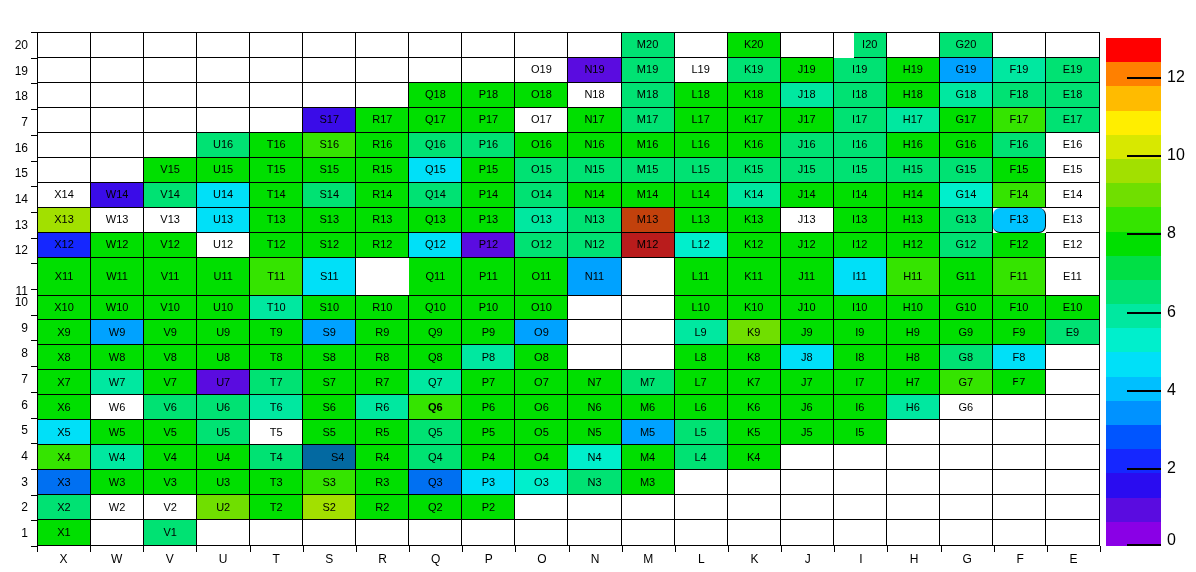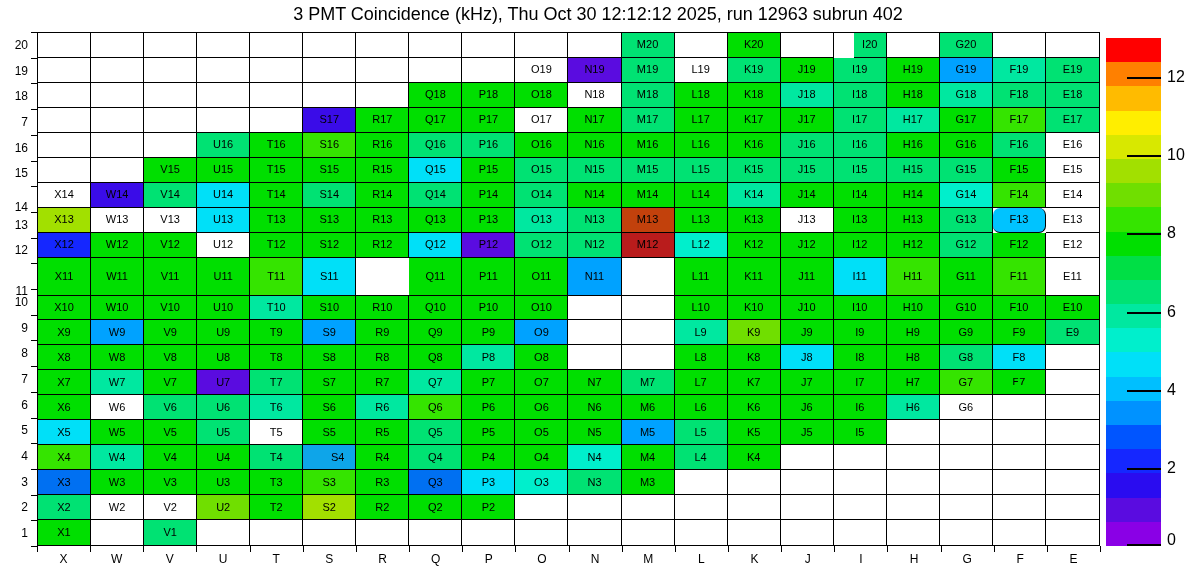--- a/index.html
+++ b/index.html
@@ -20,21 +20,20 @@
   .tick{position:absolute;background:#000;}
   #colorbar{position:absolute;left:1106px;top:38px;width:55px;height:508px;}
   .cbseg{position:absolute;left:0;width:100%;}
   .cbtick{position:absolute;background:#000;height:2px;width:34px;}
   .cblab{position:absolute;font-size:16px;line-height:16px;}
 </style>
 </head>
 <body>
 
 <div id="canvas">
-  <div id="title">3 PMT Coincidence (kHz), Thu Oct 30 12:12:12 2025, run 12963 subrun 402</div>
   <div id="grid">
       <div class="cell" style="background: rgb(255, 255, 255);"></div>
       <div class="cell" style="background: rgb(255, 255, 255);"></div>
       <div class="cell" style="background: rgb(255, 255, 255);"></div>
       <div class="cell" style="background: rgb(255, 255, 255);"></div>
       <div class="cell" style="background: rgb(255, 255, 255);"></div>
       <div class="cell" style="background: rgb(255, 255, 255);"></div>
       <div class="cell" style="background: rgb(255, 255, 255);"></div>
       <div class="cell" style="background: rgb(255, 255, 255);"></div>
       <div class="cell" style="background: rgb(255, 255, 255);"></div>
@@ -309,21 +308,21 @@
       <div class="cell" style="background: rgb(53, 228, 0);">G7</div>
       <div class="cell" style="background: rgb(0, 223, 0); font-family: Liberation Mono, monospace;">F7</div>
       <div class="cell" style="background: rgb(255, 255, 255);"></div>
       <div class="cell" style="background: rgb(0, 223, 0);">X6</div>
       <div class="cell" style="background: rgb(255, 255, 255);">W6</div>
       <div class="cell" style="background: rgb(0, 226, 115);">V6</div>
       <div class="cell" style="background: rgb(0, 226, 115);">U6</div>
       <div class="cell" style="background: rgb(0, 232, 160);">T6</div>
       <div class="cell" style="background: rgb(0, 223, 0);">S6</div>
       <div class="cell" style="background: rgb(0, 232, 160);">R6</div>
-      <div class="cell" style="background: rgb(53, 228, 0);">Q6</div>
+      <div class="cell" style="background: rgb(53, 228, 0); font-weight: bold;">Q6</div>
       <div class="cell" style="background: rgb(0, 223, 0);">P6</div>
       <div class="cell" style="background: rgb(0, 223, 0);">O6</div>
       <div class="cell" style="background: rgb(0, 223, 0);">N6</div>
       <div class="cell" style="background: rgb(0, 223, 0);">M6</div>
       <div class="cell" style="background: rgb(0, 223, 0);">L6</div>
       <div class="cell" style="background: rgb(0, 223, 0);">K6</div>
       <div class="cell" style="background: rgb(0, 223, 0);">J6</div>
       <div class="cell" style="background: rgb(0, 223, 0);">I6</div>
       <div class="cell" style="background: rgb(0, 232, 160);">H6</div>
       <div class="cell" style="background: rgb(255, 255, 255);">G6</div>
@@ -347,21 +346,21 @@
       <div class="cell" style="background: rgb(0, 223, 0);">I5</div>
       <div class="cell" style="background: rgb(255, 255, 255);"></div>
       <div class="cell" style="background: rgb(255, 255, 255);"></div>
       <div class="cell" style="background: rgb(255, 255, 255);"></div>
       <div class="cell" style="background: rgb(255, 255, 255);"></div>
       <div class="cell" style="background: rgb(53, 228, 0);">X4</div>
       <div class="cell" style="background: rgb(0, 232, 160);">W4</div>
       <div class="cell" style="background: rgb(0, 223, 0);">V4</div>
       <div class="cell" style="background: rgb(0, 223, 0);">U4</div>
       <div class="cell" style="background: rgb(0, 226, 115);">T4</div>
-      <div class="cell" style="background: #0ea5e9; padding-left: 17px;">S4</div>
+      <div class="cell" style="background: #0369a1; padding-left: 17px;">S4</div>
       <div class="cell" style="background: rgb(0, 223, 0);">R4</div>
       <div class="cell" style="background: rgb(0, 226, 115);">Q4</div>
       <div class="cell" style="background: rgb(0, 223, 0);">P4</div>
       <div class="cell" style="background: rgb(0, 223, 0);">O4</div>
       <div class="cell" style="background: rgb(0, 239, 204);">N4</div>
       <div class="cell" style="background: rgb(0, 223, 0);">M4</div>
       <div class="cell" style="background: rgb(0, 226, 115);">L4</div>
       <div class="cell" style="background: rgb(0, 223, 0);">K4</div>
       <div class="cell" style="background: rgb(255, 255, 255);"></div>
       <div class="cell" style="background: rgb(255, 255, 255);"></div>
@@ -430,21 +429,21 @@
       <div class="cell" style="background: rgb(255, 255, 255);"></div>
       <div class="cell" style="background: rgb(255, 255, 255);"></div>
     </div>
   <div id="yaxis">
       <div class="rowlab" style="left: 0px; top: 37.85px;">20</div>
       <div class="rowlab" style="left: 0px; top: 63.55px;">19</div>
       <div class="rowlab" style="left: 0px; top: 89.25px;">18</div>
       <div class="rowlab" style="left: 0px; top: 114.95px;">7</div>
       <div class="rowlab" style="left: 0px; top: 140.65px;">16</div>
       <div class="rowlab" style="left: 0px; top: 166.35px;">15</div>
-      <div class="rowlab" style="left: 0px; top: 192.05px; margin-top: 8px;">14</div>
+      <div class="rowlab" style="left: 0px; top: 192.05px;">14</div>
       <div class="rowlab" style="left: 0px; top: 217.75px;">13</div>
       <div class="rowlab" style="left: 0px; top: 243.45px;">12</div>
       <div class="rowlab" style="left: 0px; top: 284px;">11</div>
       <div class="rowlab" style="left: 0px; top: 294.85px;">10</div>
       <div class="rowlab" style="left: 0px; top: 320.55px;">9</div>
       <div class="rowlab" style="left: 0px; top: 346.25px;">8</div>
       <div class="rowlab" style="left: 0px; top: 371.95px;">7</div>
       <div class="rowlab" style="left: 0px; top: 397.65px;">6</div>
       <div class="rowlab" style="left: 0px; top: 423.35px;">5</div>
       <div class="rowlab" style="left: 0px; top: 449.05px;">4</div>

